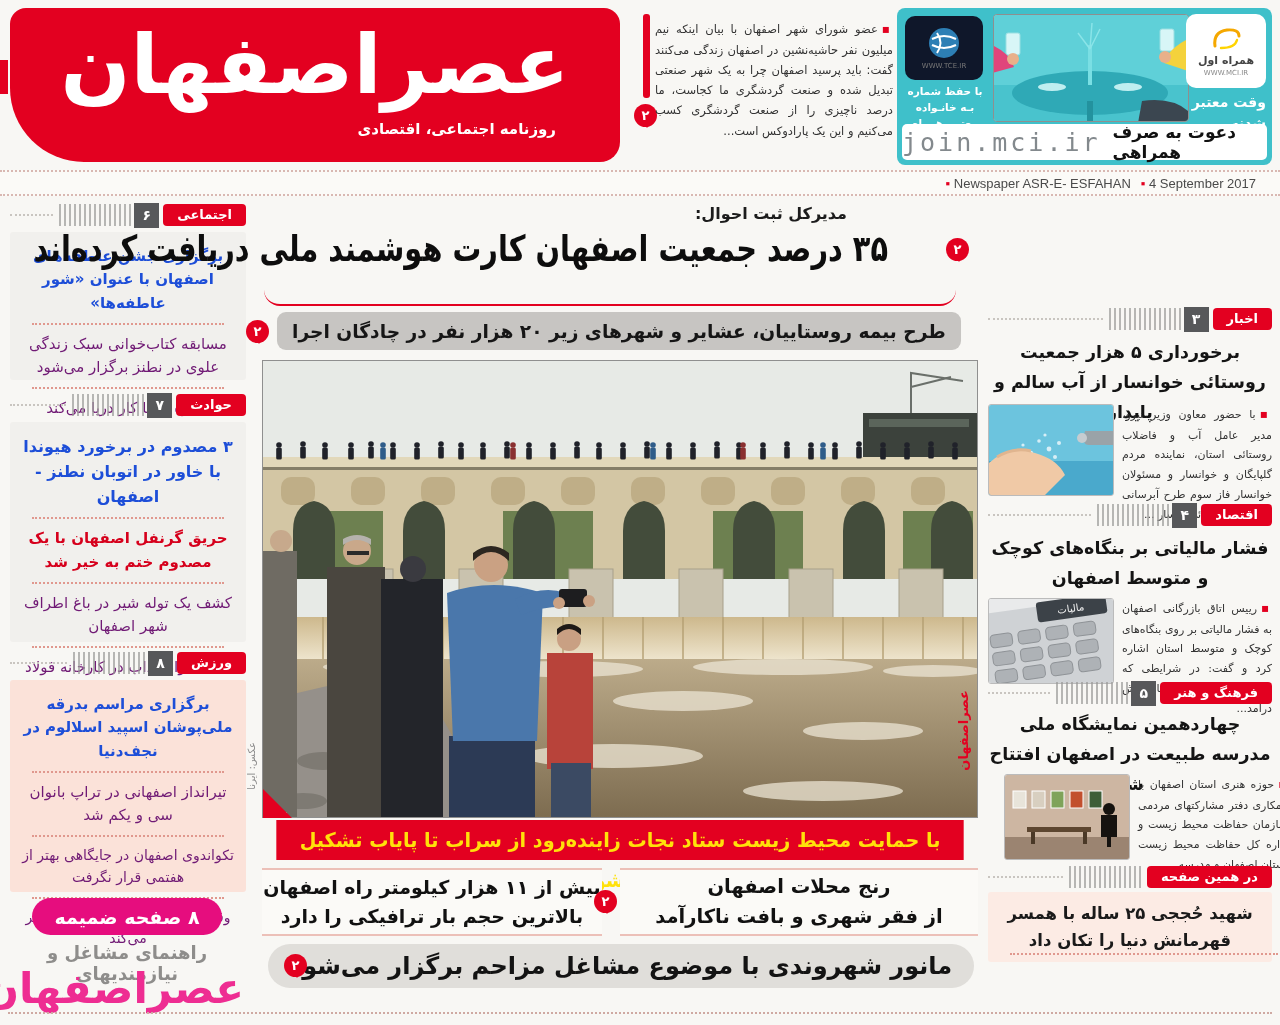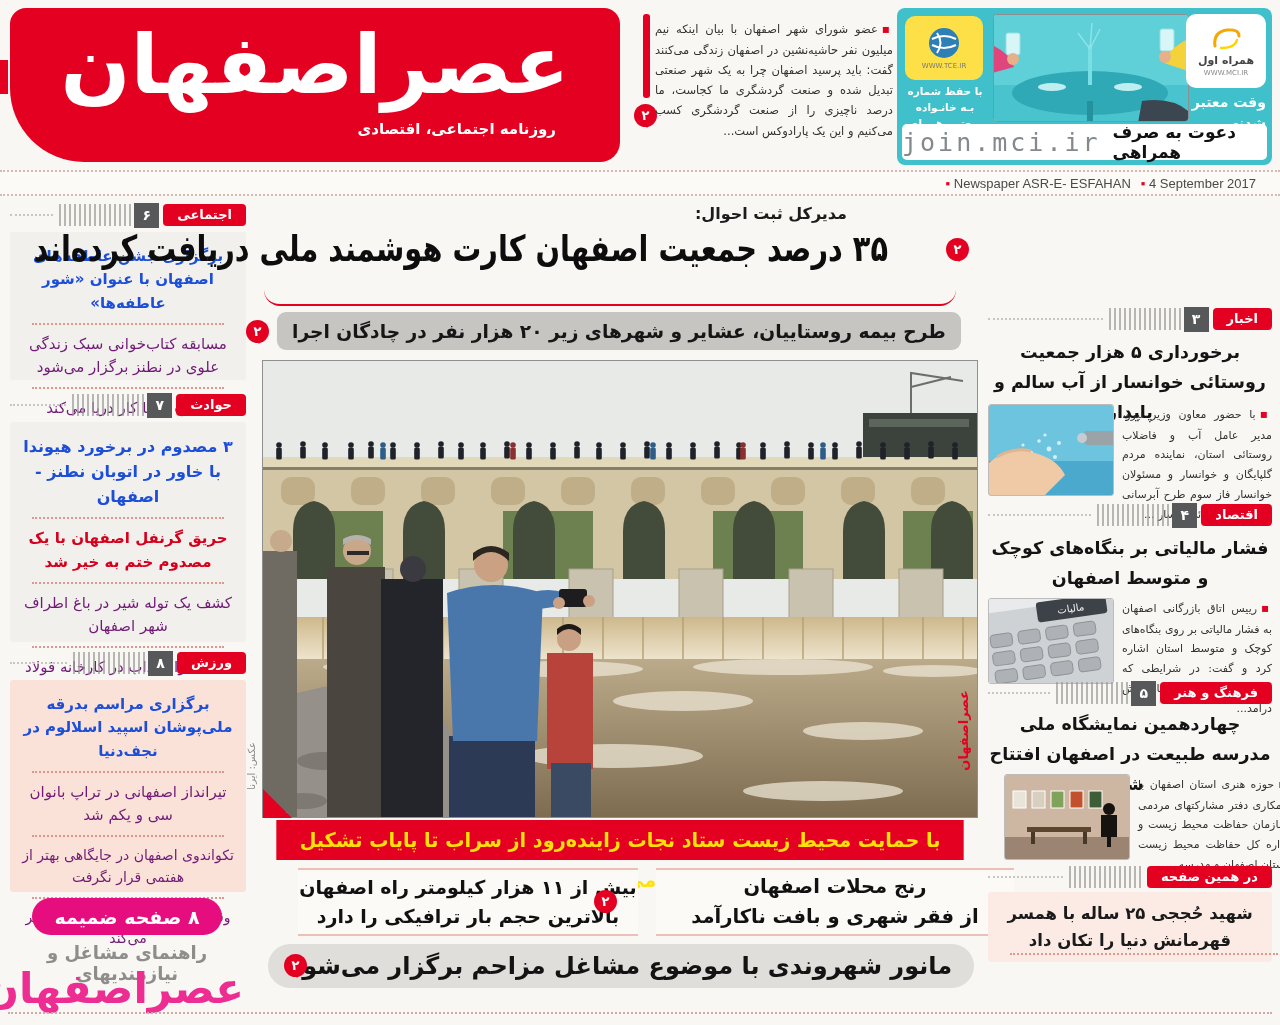--- a/index.html
+++ b/index.html
@@ -31,21 +31,21 @@
   .ad .joinbar { position:absolute; left:5px; right:5px; bottom:5px; height:36px; background:#fff;
                  border-radius:5px; display:flex; align-items:center; justify-content:center; gap:12px; direction:ltr;}
   .ad .joinurl { font-family:"DejaVu Sans Mono", monospace; font-size:25px; color:#83898d; letter-spacing:3px; }
   .ad .jointxt { font-size:17px; font-weight:bold; color:#111; }
   .ad .mcipanel { position:absolute; right:6px; top:6px; width:80px; height:74px; background:#fff; border-radius:10px;
                   display:flex; flex-direction:column; align-items:center; justify-content:center; gap:2px;}
   .ad .mciname { font-size:11px; font-weight:bold; color:#444; }
   .ad .mciurl { font-size:7px; color:#888; }
   .ad .slogan { position:absolute; right:6px; top:84px; width:80px; text-align:right; color:#fff;
                 font-weight:bold; font-size:14px; line-height:1.5; }
-  .ad .tcepanel { position:absolute; left:8px; top:8px; width:78px; height:64px; background:#fde047; border-radius:10px;
+  .ad .tcepanel { position:absolute; left:8px; top:8px; width:78px; height:64px; background:#0f172a; border-radius:10px;
                   display:flex; flex-direction:column; align-items:center; justify-content:center; gap:2px;}
   .ad .tceurl { font-size:7px; color:#777; }
   .ad .keep { position:absolute; left:4px; top:76px; width:88px; text-align:center; color:#fff;
               font-weight:bold; font-size:10.5px; line-height:1.5; }
   .ad .photo { position:absolute; left:96px; top:6px; width:196px; height:108px; border-radius:4px; overflow:hidden; }
 
   
   .dateline { left:0; top:170px; width:1280px; height:26px; background:#fbfaf7;
               border-top:2px dotted #d9b8b2; border-bottom:2px dotted #d9b8b2;
               display:flex; align-items:center; justify-content:space-between; padding:0 14px; }
@@ -94,21 +94,21 @@
              border-radius:0 0 22px 22px; }
   .subhead { left:270px; top:312px; width:698px; height:38px; background:#c7c5c2; border-radius:9px;
              color:#161616; font-weight:bold; font-size:19px; line-height:38px; text-align:center;
              transform:scaleX(.98); transform-origin:center;}
   .photo { left:262px; top:360px; width:716px; height:458px; border:1px solid #8f8f8f; background:#cfcac0; }
   .caption { left:262px; top:820px; width:716px; height:40px; background:#e30020; color:#ffe10a;
              font-weight:bold; font-size:20px; line-height:40px; text-align:center;
              transform:scaleX(.96); transform-origin:center;}
   .hbox { top:868px; height:68px; border-top:2px solid #ecc0b8; border-bottom:2px solid #ecc0b8;
           display:flex; flex-direction:column; justify-content:center; text-align:center;
-          font-weight:bold; color:#111; font-size:19.5px; line-height:1.55; background:#fbfaf7;margin-left:36px;}
+          font-weight:bold; color:#111; font-size:19.5px; line-height:1.55; background:#fbfaf7;}
   .graypill { left:268px; top:944px; width:706px; height:44px; background:#e0deda; border-radius:22px;
               font-size:24px; font-weight:bold; color:#131313; line-height:44px; text-align:center; }
   .pill-pin { left:284px; top:954px; }
   .vtext { writing-mode:vertical-rl; transform:rotate(180deg); }
   .credit { left:246px; top:742px; font-size:10px; color:#8a8a8a; }
   .watermark { left:956px; top:690px; font-size:13px; font-weight:bold; color:#e30020; }
   .corner2 { left:263px; top:789px; width:29px; height:29px; background:#e30020;
              clip-path:polygon(0 0,0 100%,100% 100%); color:#fff; font-size:11px; font-weight:bold;
              display:flex; align-items:flex-end; padding:0 0 2px 2px; }
   .botdots { left:8px; top:1012px; width:1264px; border-top:2px dotted #cfa9a2; }

